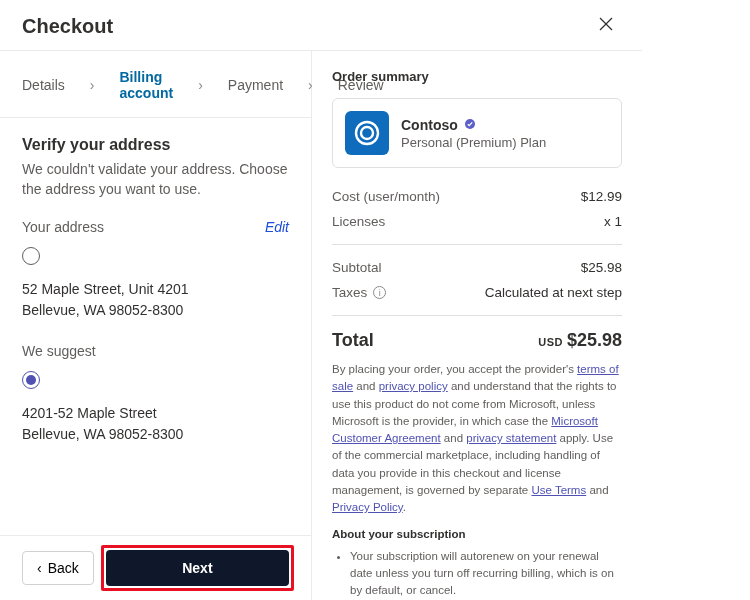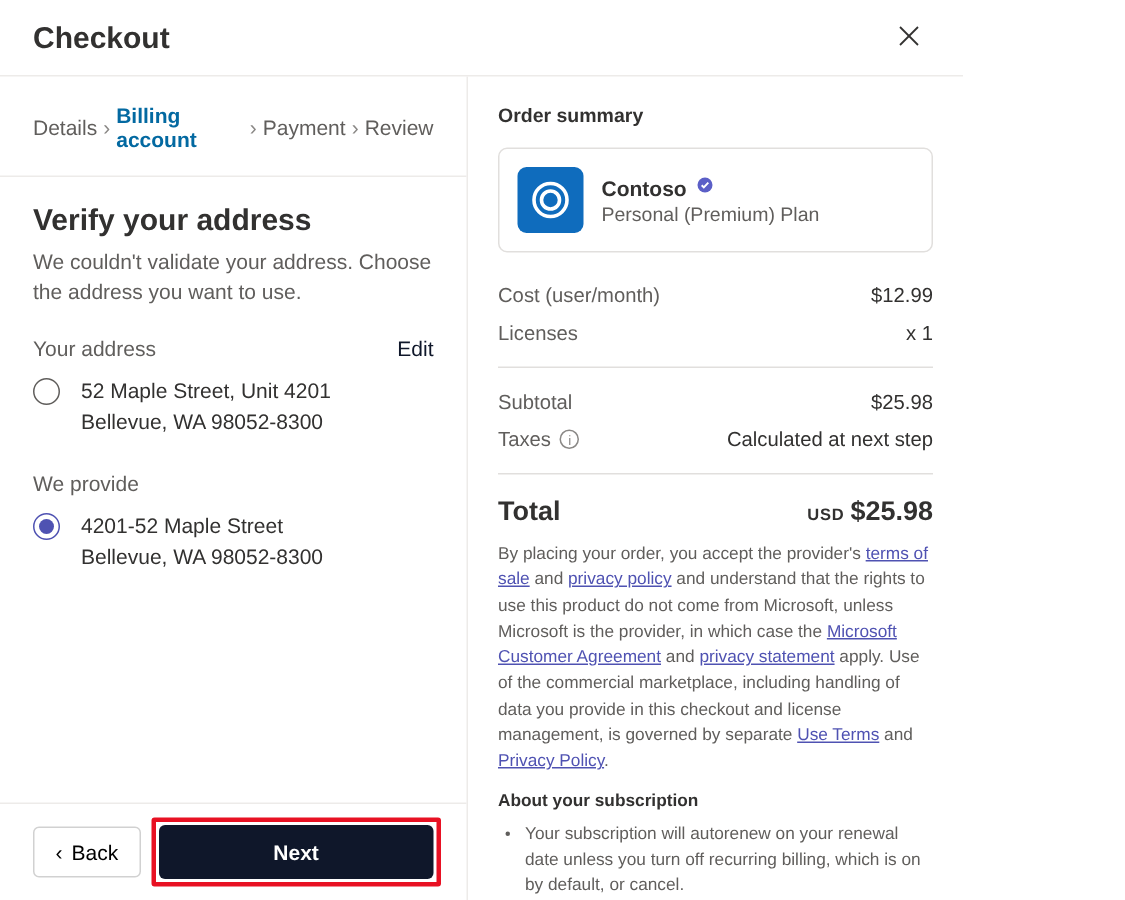--- a/index.html
+++ b/index.html
@@ -22,41 +22,41 @@
   .close-btn {
     width: 28px; height: 28px; border: none; background: none;
     display: flex; align-items: center; justify-content: center;
     cursor: pointer; font-size: 16px; color: #323130;
   }
   .content { display: flex; flex: 1; min-height: 0; }
   .left { flex: 1; min-width: 0; border-right: 1px solid #edebe9; display: flex; flex-direction: column; }
   .right { width: 330px; padding: 18px 20px 12px 20px; overflow-y: auto; }
 
   .breadcrumb {
-    display: flex; align-items: center; gap: 4px;
+    display: flex; align-items: center; gap: 25px;
     padding: 18px 22px 16px 22px;
     border-bottom: 1px solid #edebe9;
     font-size: 14px; color: #605e5c;
   }
   .breadcrumb .step { cursor: default; }
   .breadcrumb .step.active { font-weight: 600; color: #0369a1; }
   .breadcrumb .chev { color: #8a8886; }
 
   .left-body { padding: 18px 22px; flex: 1; overflow-y: auto; }
-  .left-body h2 { font-size: 20px; font-weight: 600; margin-bottom: 6px; }
+  .left-body h2 { font-size: 16px; font-weight: 600; margin-bottom: 6px; }
   .left-body p.desc { color: #605e5c; line-height: 1.4; margin-bottom: 20px; max-width: 360px; }
 
   .addr-group-head {
     display: flex; align-items: center; justify-content: space-between;
     max-width: 360px; margin-bottom: 10px;
   }
   .addr-group-head .lbl { color: #605e5c; }
-  .addr-group-head .edit-link { color: #0f172a; cursor: pointer; }
-
-  .radio-row { display: flex; align-items: flex-start; gap: 14px; margin-bottom: 22px; max-width: 360px; cursor: pointer; }
+  .addr-group-head .edit-link { color: #1d4ed8; cursor: pointer; font-style: italic; }
+
+  .radio-row { display: flex; align-items: flex-start; gap: 14px; margin-bottom: 22px; max-width: 360px; cursor: pointer; flex-direction: column; }
   .radio {
     width: 18px; height: 18px; border: 1px solid #605e5c; border-radius: 50%;
     margin-top: 2px; flex: 0 0 18px; position: relative;
   }
   .radio.selected { border-color: #4f52b2; }
   .radio.selected::after {
     content: ""; position: absolute; top: 3px; left: 3px;
     width: 10px; height: 10px; background: #4f52b2; border-radius: 50%;
   }
   .addr-lines { line-height: 1.5; color: #323130; }
@@ -153,21 +153,21 @@
         </div>
         <div class="radio-row">
           <div class="radio"></div>
           <div class="addr-lines">
             <div>52 Maple Street, Unit 4201</div>
             <div>Bellevue, WA 98052-8300</div>
           </div>
         </div>
 
         <div class="addr-group-head">
-          <span class="lbl">We provide</span>
+          <span class="lbl">We suggest</span>
         </div>
         <div class="radio-row">
           <div class="radio selected"></div>
           <div class="addr-lines">
             <div>4201-52 Maple Street</div>
             <div>Bellevue, WA 98052-8300</div>
           </div>
         </div>
       </div>
 

